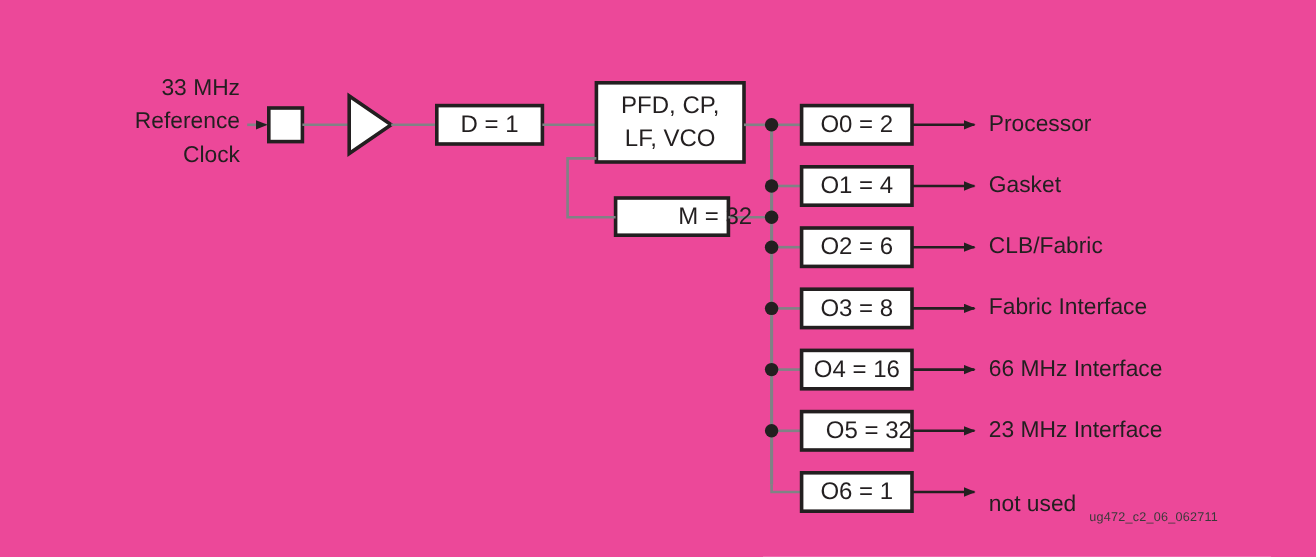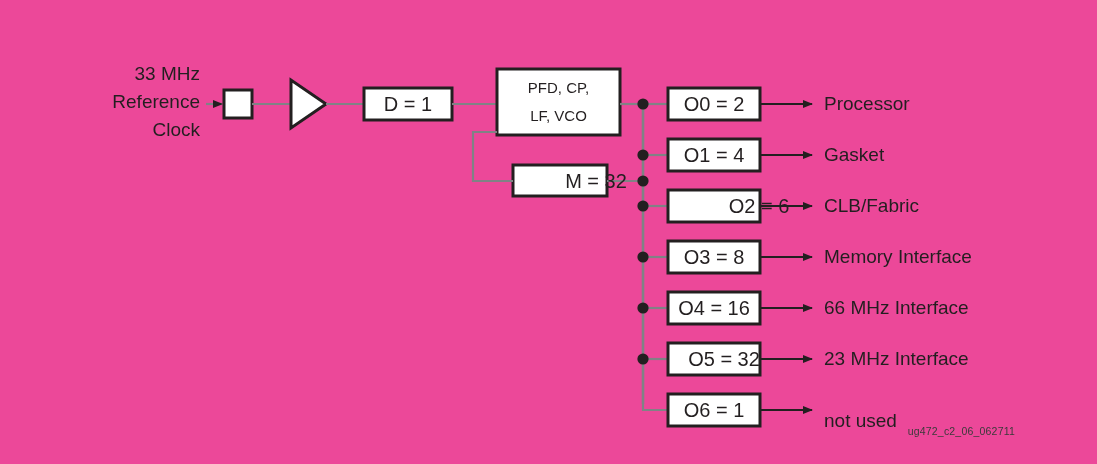--- a/index.html
+++ b/index.html
@@ -5,21 +5,21 @@
   html,body{margin:0;padding:0;background:#ffffff;}
   body{width:1097px;height:464px;font-family:"Liberation Sans",sans-serif;overflow:hidden;}
   #stage{position:relative;width:1097px;height:464px;background:#ec4899;}
   svg#diagram{position:absolute;left:0;top:0;width:1097px;height:464px;}
 
   .lbl{position:absolute;color:#231f20;font-family:"Liberation Sans",sans-serif;white-space:pre;}
 
   .srcline{font-size:19px;line-height:28px;text-align:right;}
   .boxtxt{font-size:20px;text-align:center;width:100%;}
   .outlabel{font-size:19px;text-align:left;}
-  .pfdline{font-size:15px;text-align:center;width:100%;line-height:30px;}
+  .pfdline{font-size:20px;text-align:center;width:100%;line-height:30px;}
   .caption{font-size:10.5px;color:#3a3a3a;letter-spacing:.2px;text-align:right;}
 </style>
 </head>
 <body>
 
 <div id="stage">
 
   <svg id="diagram" viewBox="0 0 1097 464">
     <defs>
       <marker id="arrow" markerWidth="10" markerHeight="10" refX="9" refY="4" orient="auto" markerUnits="userSpaceOnUse">
@@ -89,29 +89,29 @@
 
   <div class="lbl boxtxt" style="left:364px;top:93px;width:88px;">D = 1</div>
 
   <div class="lbl pfdline" style="left:497px;top:73px;width:123px;">PFD, CP,</div>
   <div class="lbl pfdline" style="left:497px;top:101px;width:123px;">LF, VCO</div>
 
   <div class="lbl boxtxt" style="left:513px;top:170px;width:94px;margin-left:36px;">M = 32</div>
 
   <div class="lbl boxtxt" style="left:668px;top:93px;width:92px;">O0 = 2</div>
   <div class="lbl boxtxt" style="left:668px;top:144px;width:92px;">O1 = 4</div>
-  <div class="lbl boxtxt" style="left:668px;top:195px;width:92px;padding-left:45px;">O2 = 6</div>
+  <div class="lbl boxtxt" style="left:668px;top:195px;width:92px;">O2 = 6</div>
   <div class="lbl boxtxt" style="left:668px;top:246px;width:92px;">O3 = 8</div>
   <div class="lbl boxtxt" style="left:668px;top:297px;width:92px;">O4 = 16</div>
   <div class="lbl boxtxt" style="left:668px;top:348px;width:112px;">O5 = 32</div>
   <div class="lbl boxtxt" style="left:668px;top:399px;width:92px;">O6 = 1</div>
 
   <div class="lbl outlabel" style="left:824px;top:93px;">Processor</div>
   <div class="lbl outlabel" style="left:824px;top:144px;">Gasket</div>
   <div class="lbl outlabel" style="left:824px;top:195px;">CLB/Fabric</div>
-  <div class="lbl outlabel" style="left:824px;top:246px;">Memory Interface</div>
+  <div class="lbl outlabel" style="left:824px;top:246px;">Fabric Interface</div>
   <div class="lbl outlabel" style="left:824px;top:297px;">66 MHz Interface</div>
   <div class="lbl outlabel" style="left:824px;top:348px;">23 MHz Interface</div>
   <div class="lbl outlabel" style="left:824px;top:399px;margin-top:11px;">not used</div>
 
   <div class="lbl caption" style="left:800px;top:425px;width:215px;">ug472_c2_06_062711</div>
 
 </div>
 
 </body></html>

